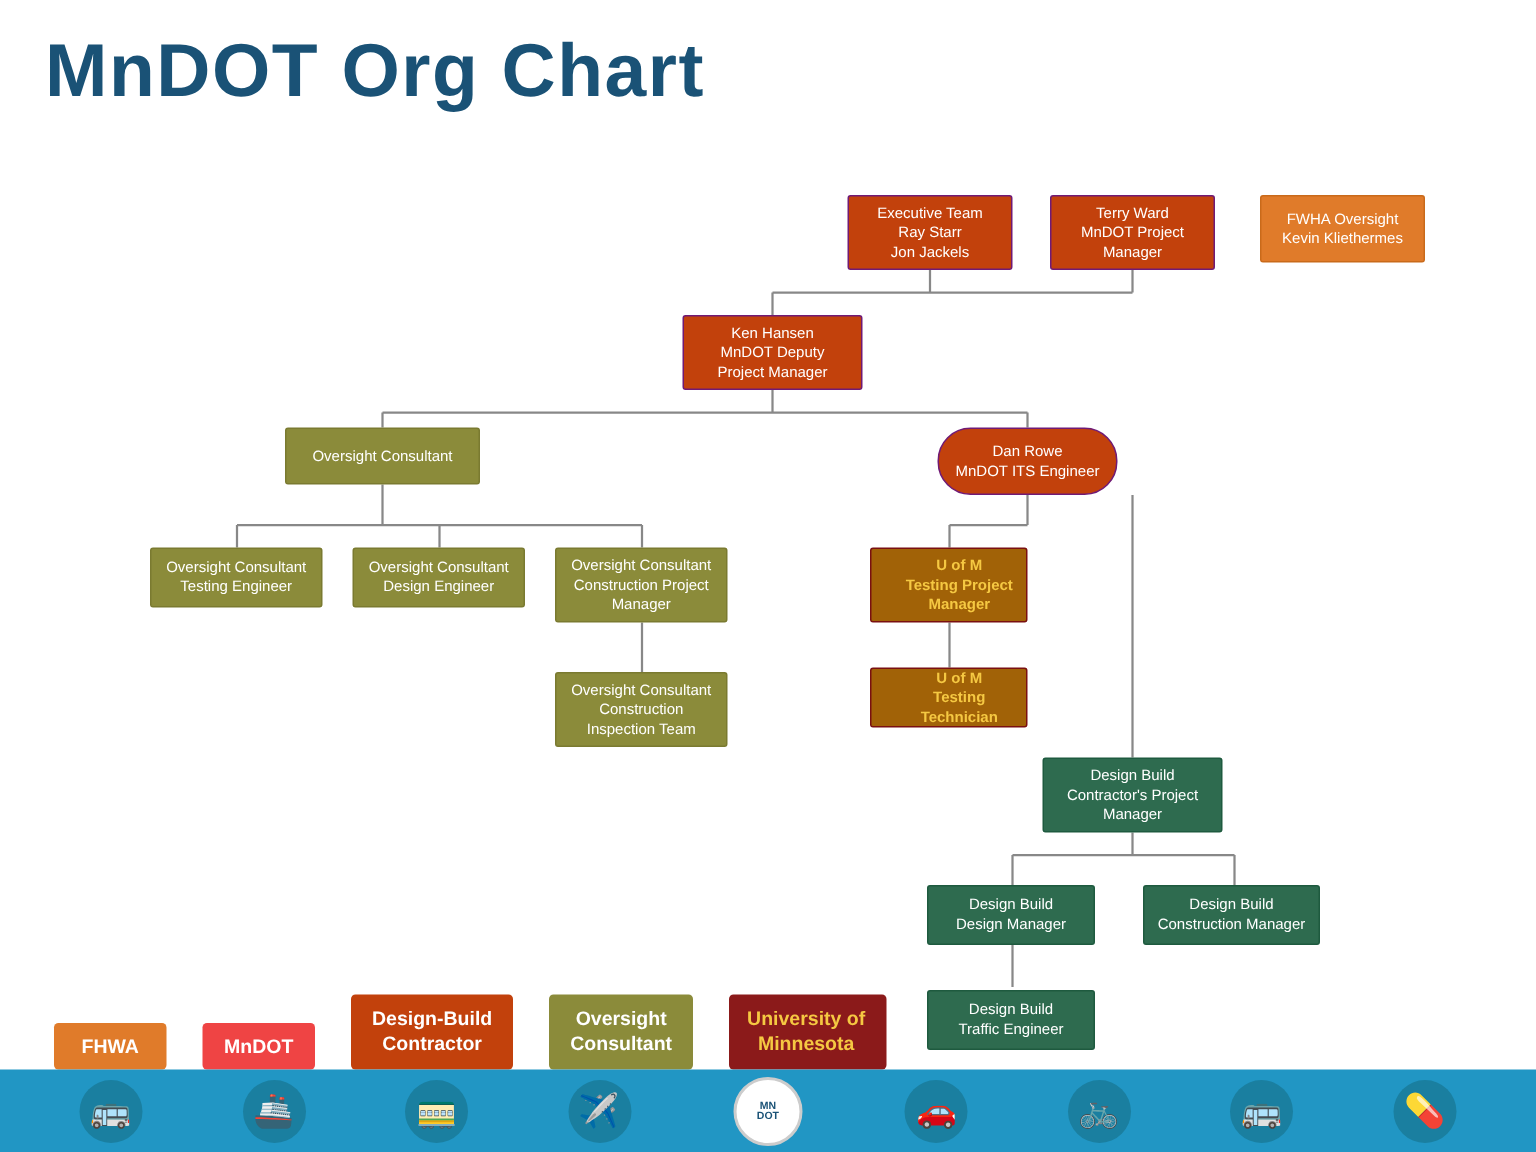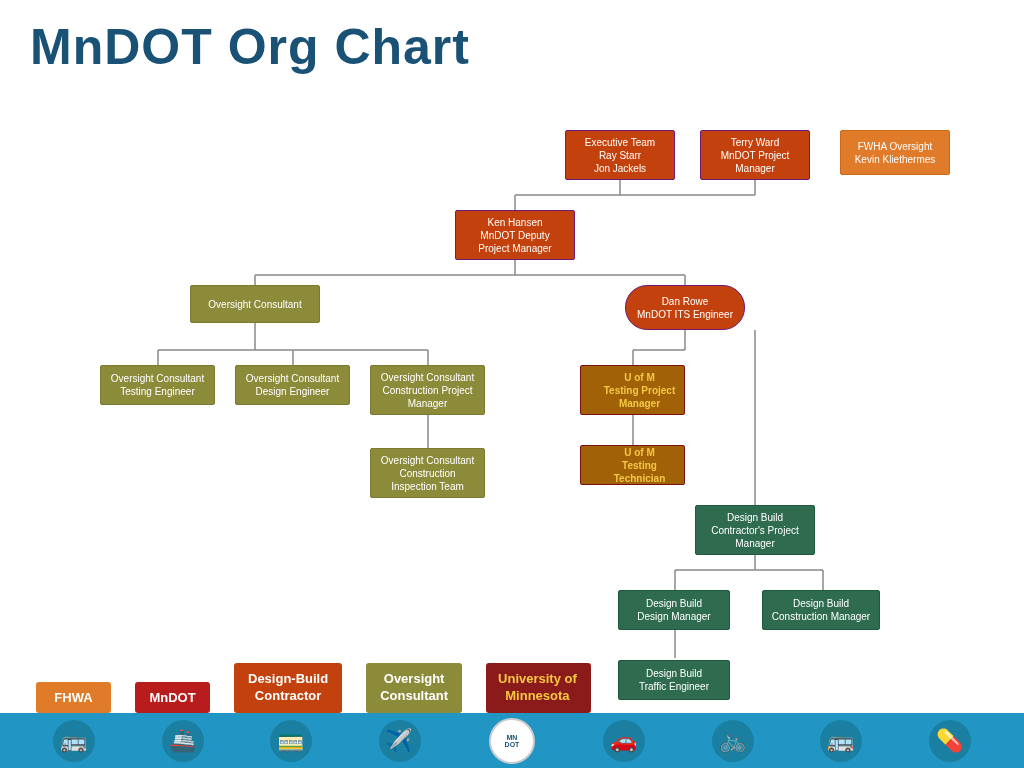--- a/index.html
+++ b/index.html
@@ -95,21 +95,21 @@
 
     .legend-item {
       padding: 8px 14px;
       border-radius: 3px;
       font-size: 13px;
       font-weight: 700;
       color: #fff;
       text-align: center;
     }
     .legend-fhwa { background: #e07b2a; }
-    .legend-mndot { background: #b91c1c; }
+    .legend-mndot { background: #ef4444; }
     .legend-db { background: #c2410c; }
     .legend-oc { background: #8b8b3a; }
 
     
     .transport-bar {
       position: absolute;
       bottom: 0;
       left: 0;
       right: 0;
       height: 55px;

